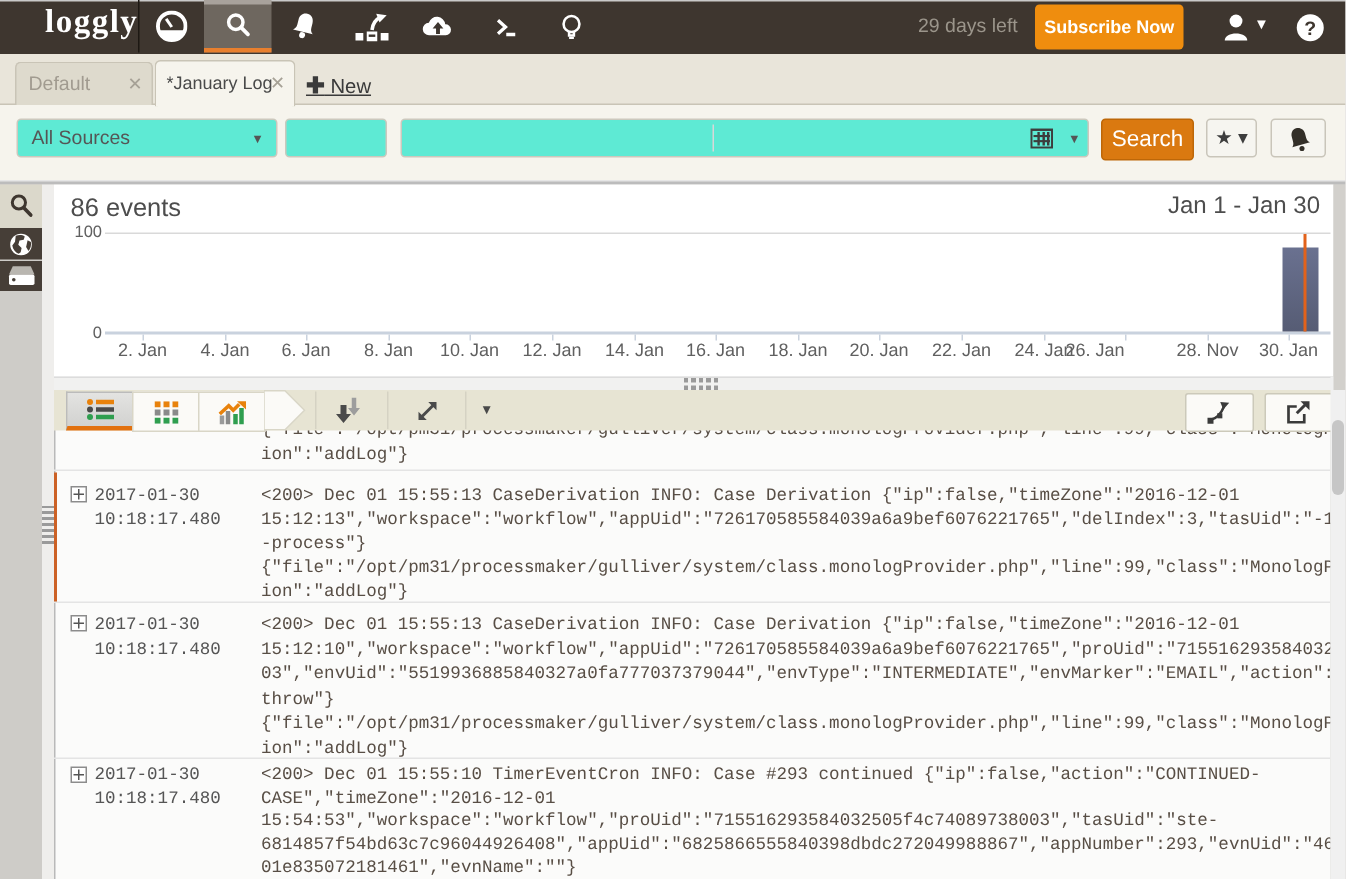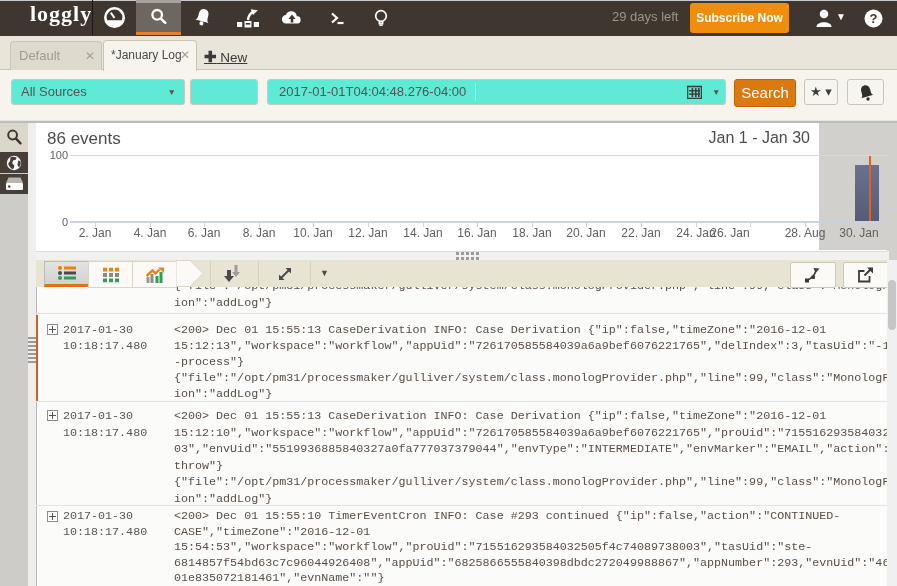--- a/index.html
+++ b/index.html
@@ -53,21 +53,21 @@
   #bellbtn{left:847px;width:35px;}
   
   #sidebar{left:0;top:123px;width:28px;height:463px;background:#ceccc8;}
   #sbtile1{left:0;top:123px;width:28px;height:29px;background:#dbd8cb;}
   #sbtile2{left:0;top:152px;width:28px;height:21px;background:#463e37;}
   #sbtile3{left:0;top:174px;width:28px;height:20px;background:#463e37;}
   #splitter{left:28px;top:123px;width:8px;height:463px;background:#efeeec;}
   #sphandle{left:28px;top:337px;width:8px;height:27px;
      background:repeating-linear-gradient(to bottom,#9a9a9a 0 2px,#efeeec 2px 4px);}
   
-  #chart{left:36px;top:123px;width:783px;height:128px;background:#fff;}
+  #chart{left:36px;top:123px;width:853px;height:128px;background:#fff;}
   #cev{left:11px;top:6px;font-size:17px;color:#4d4d4d;}
   #crange{right:9px;top:6px;font-size:16px;color:#4d4d4d;}
   #grid100{left:34px;top:32px;width:817px;height:1px;background:#d9d9d9;}
   #lab100{left:8px;top:26px;width:24px;text-align:right;font-size:11px;color:#606060;}
   #lab0{left:8px;top:93px;width:24px;text-align:right;font-size:11px;color:#606060;}
   #axis{left:34px;top:98px;width:817px;height:2px;background:#c9d2de;}
   .tick{top:100px;width:1px;height:4px;background:#c9d2de;}
   .xlab{top:103px;width:50px;text-align:center;font-size:12px;color:#606060;}
   #cbar{left:819px;top:42px;width:24px;height:56px;background:linear-gradient(#6a7190,#565c74);}
   #cline{left:833px;top:33px;width:2px;height:65px;background:#e2621b;}
@@ -168,21 +168,20 @@
 <div class="abs" id="tabborder"></div>
 <div class="abs tab" id="tab1"><span>Default</span><span class="tabx">✕</span></div>
 <div class="abs tab" id="tab2"><span>*January Log</span><span class="tabx">✕</span></div>
 <div class="abs" id="newtab"><b>✚</b> New</div>
 
 <div class="abs" id="toolbar"></div>
 <div class="abs" id="toolshadow"></div>
 <div class="abs ctrl" id="selsrc"><span class="lbl">All Sources</span><span class="car">▼</span></div>
 <div class="abs ctrl" id="qinput"></div>
 <div class="abs ctrl" id="datef">
-  <span id="dt1">2017-01-01T04:04:48.276-04:00</span>
   <span id="datediv"></span>
   <svg id="calico" width="15" height="14">
       <rect x="0.5" y="1.5" width="14" height="12" fill="none" stroke="#3d3d3d" stroke-width="1.6"></rect>
       <rect x="2" y="5" width="11" height="1.4" fill="#3d3d3d"></rect>
       <rect x="4.6" y="3" width="1.6" height="9" fill="#3d3d3d"></rect>
       <rect x="8" y="3" width="1.6" height="9" fill="#3d3d3d"></rect>
       <rect x="11" y="3" width="1.6" height="9" fill="#3d3d3d"></rect>
       <rect x="2" y="8.4" width="11" height="1.4" fill="#3d3d3d"></rect>
     </svg>
   <span id="calcar">▼</span>
@@ -246,21 +245,21 @@
     <div class="abs xlab" style="left:471px">18. Jan</div>
   <div class="abs tick" style="left:550px"></div>
     <div class="abs xlab" style="left:525px">20. Jan</div>
   <div class="abs tick" style="left:605px"></div>
     <div class="abs xlab" style="left:580px">22. Jan</div>
   <div class="abs tick" style="left:660px"></div>
     <div class="abs xlab" style="left:635px">24. Jan</div>
   <div class="abs tick" style="left:714px"></div>
     <div class="abs xlab" style="left:669px">26. Jan</div>
   <div class="abs tick" style="left:769px"></div>
-    <div class="abs xlab" style="left:744px">28. Aug</div>
+    <div class="abs xlab" style="left:744px">28. Nov</div>
   <div class="abs tick" style="left:823px"></div>
     <div class="abs xlab" style="left:798px">30. Jan</div>
 </div>
 <div class="abs" id="rstrip"></div>
 <div class="abs" id="rhandle"></div>
 <div class="abs" id="rhandle2"></div>
 
 <div class="abs" id="grayborder"></div>
 <div class="abs" id="orangebar"></div>
 <div class="abs sep" style="top:313px;"></div>

